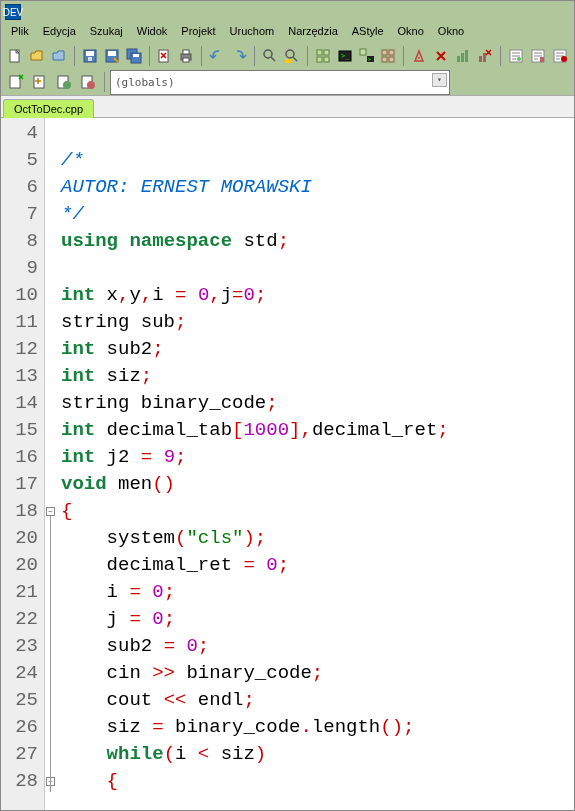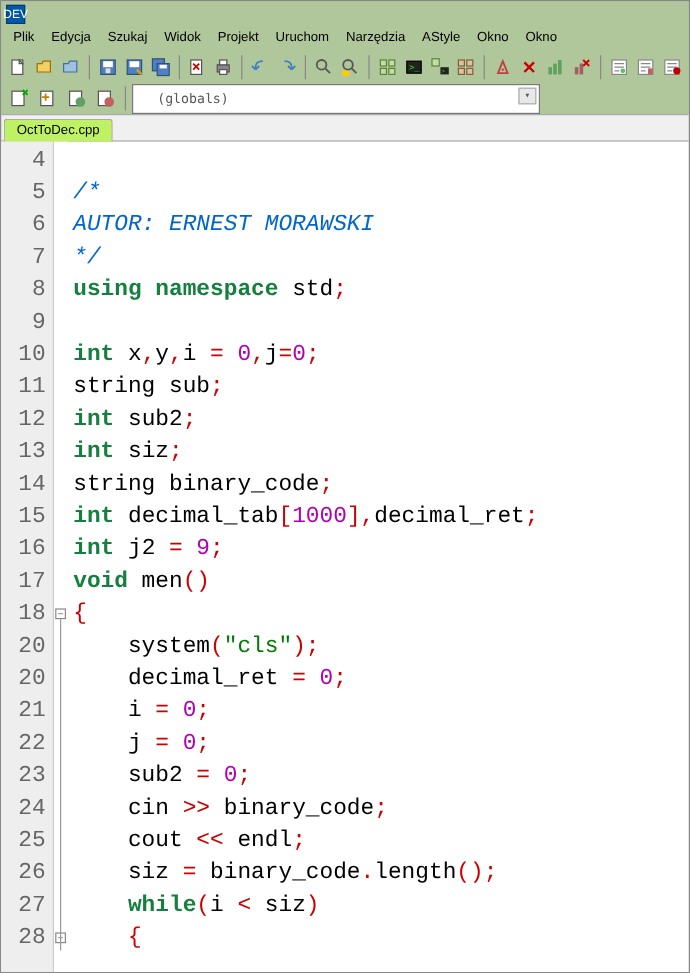--- a/index.html
+++ b/index.html
@@ -74,21 +74,21 @@
     gap: 2px;
   }
   .combo {
     height: 25px;
     background: #fff;
     border: 1px solid #7a7a7a;
     flex: 1;
     max-width: 340px;
     display: flex;
     align-items: center;
-    padding: 0 20px;
+    padding: 0 4px;
     font-family: monospace;
     font-size: 11px;
     color: #555;
     position: relative;
   }
   .combo-arrow {
     position: absolute;
     right: 2px;
     top: 2px;
     width: 15px;

